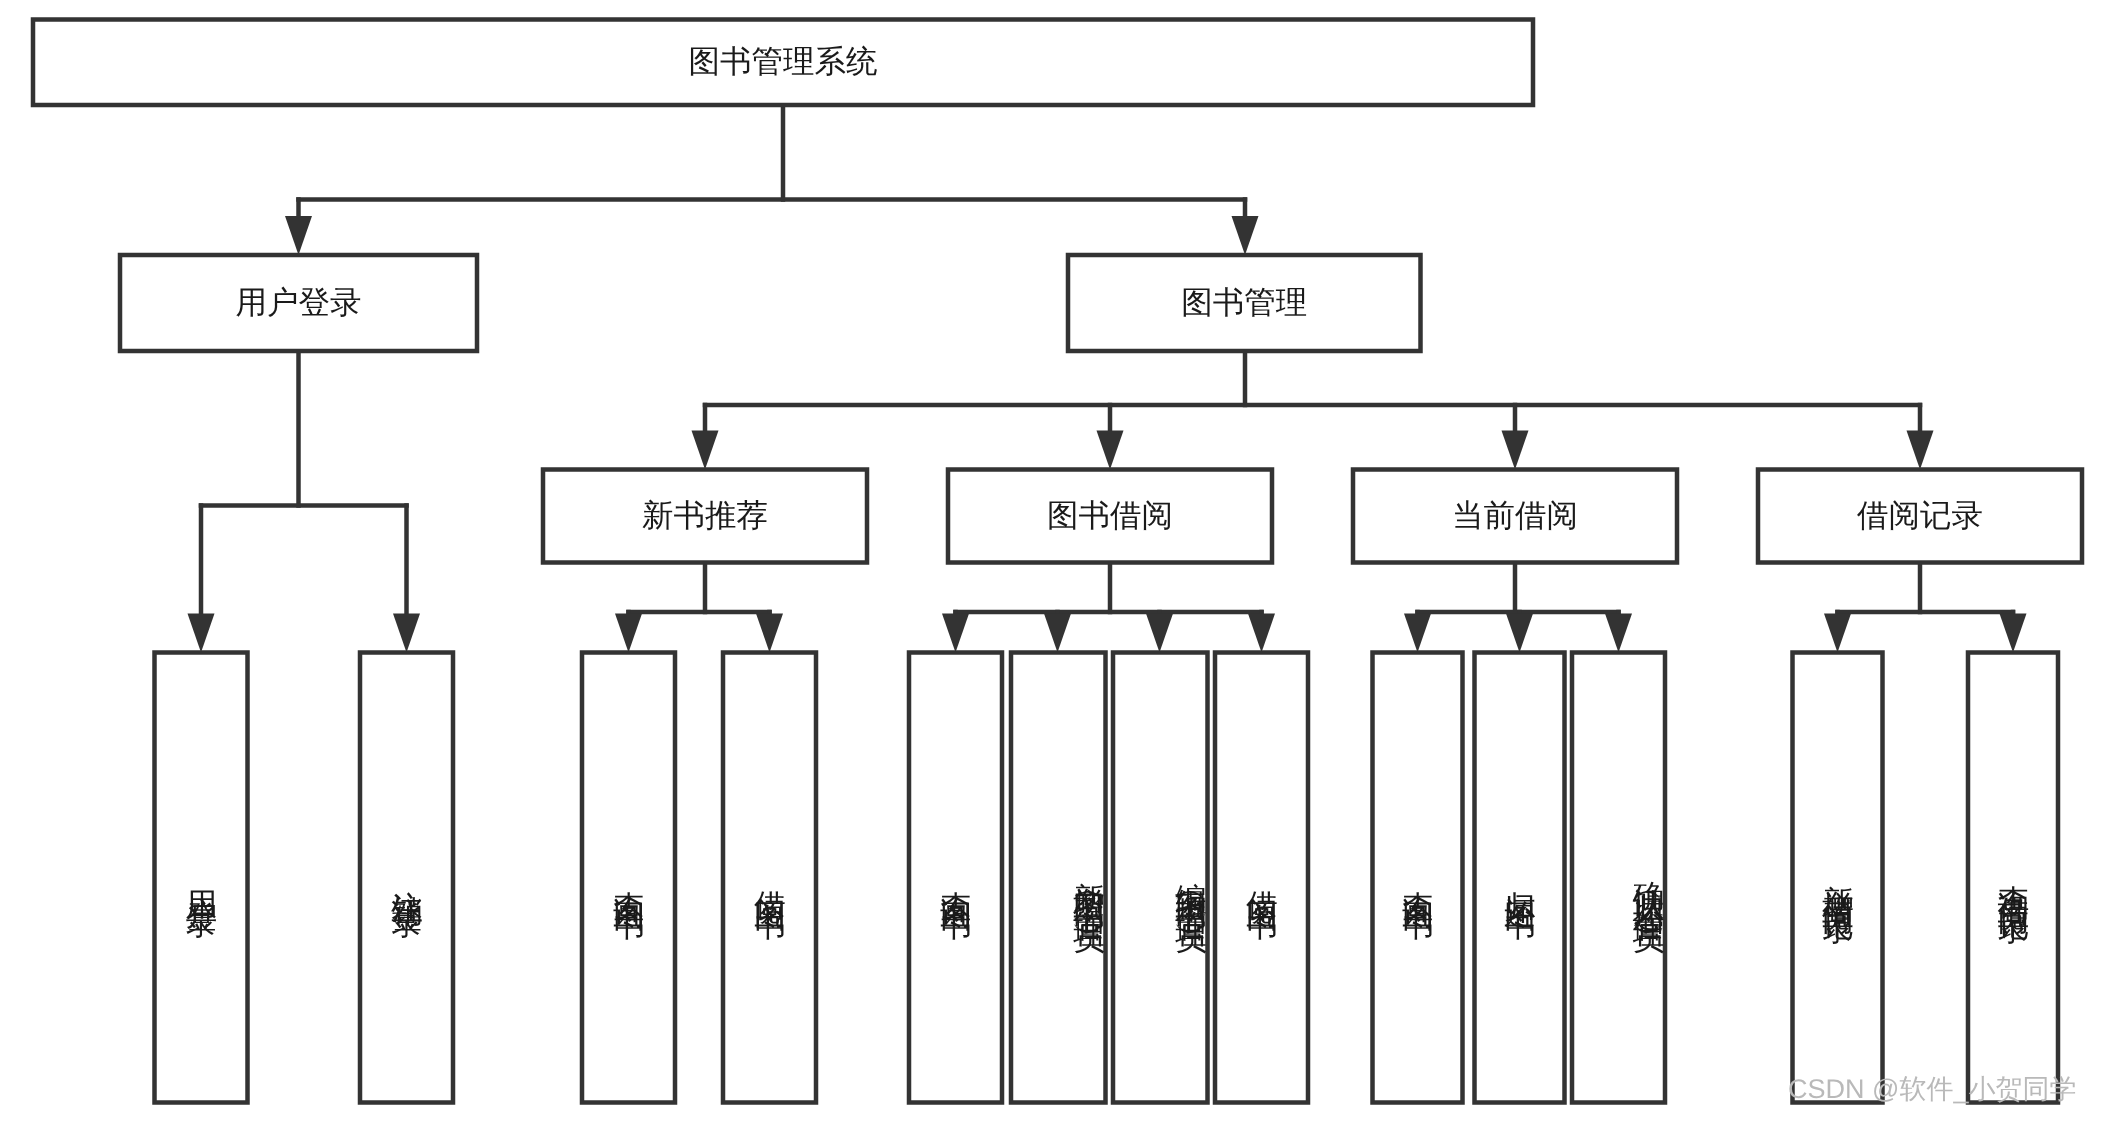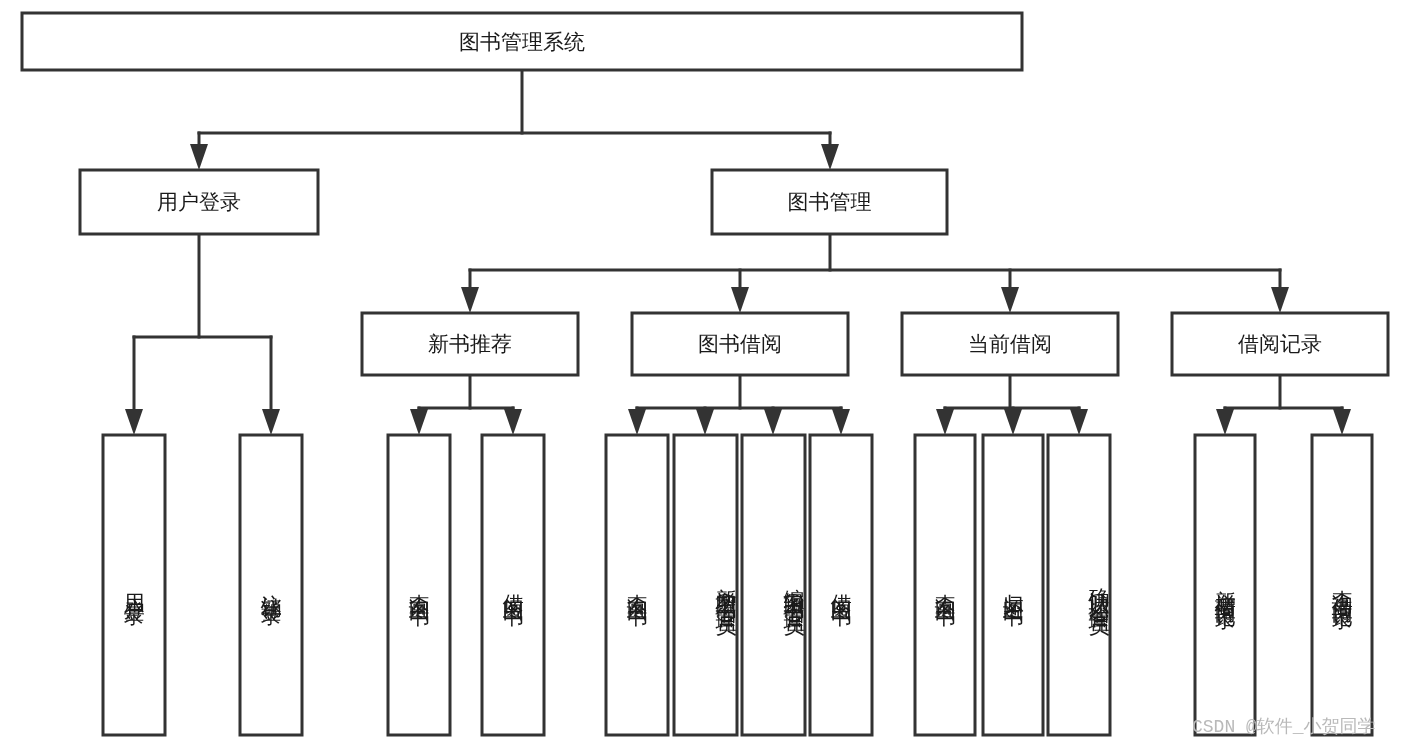--- a/index.html
+++ b/index.html
@@ -63,21 +63,21 @@
     display: flex;
     align-items: flex-start;
     justify-content: center;
     pointer-events: none;
   }
   .vlabel.centered {
     align-items: center;
   }
   .watermark {
     position: absolute;
-    font-family: Liberation Mono, monospace;
+    font-family: Liberation Sans, sans-serif;
     font-size: 18px;
     color: #b9b9b9;
     white-space: nowrap;
     left: 1192px;
     top: 714px;
   }
 </style>
 </head>
 <body>
 

